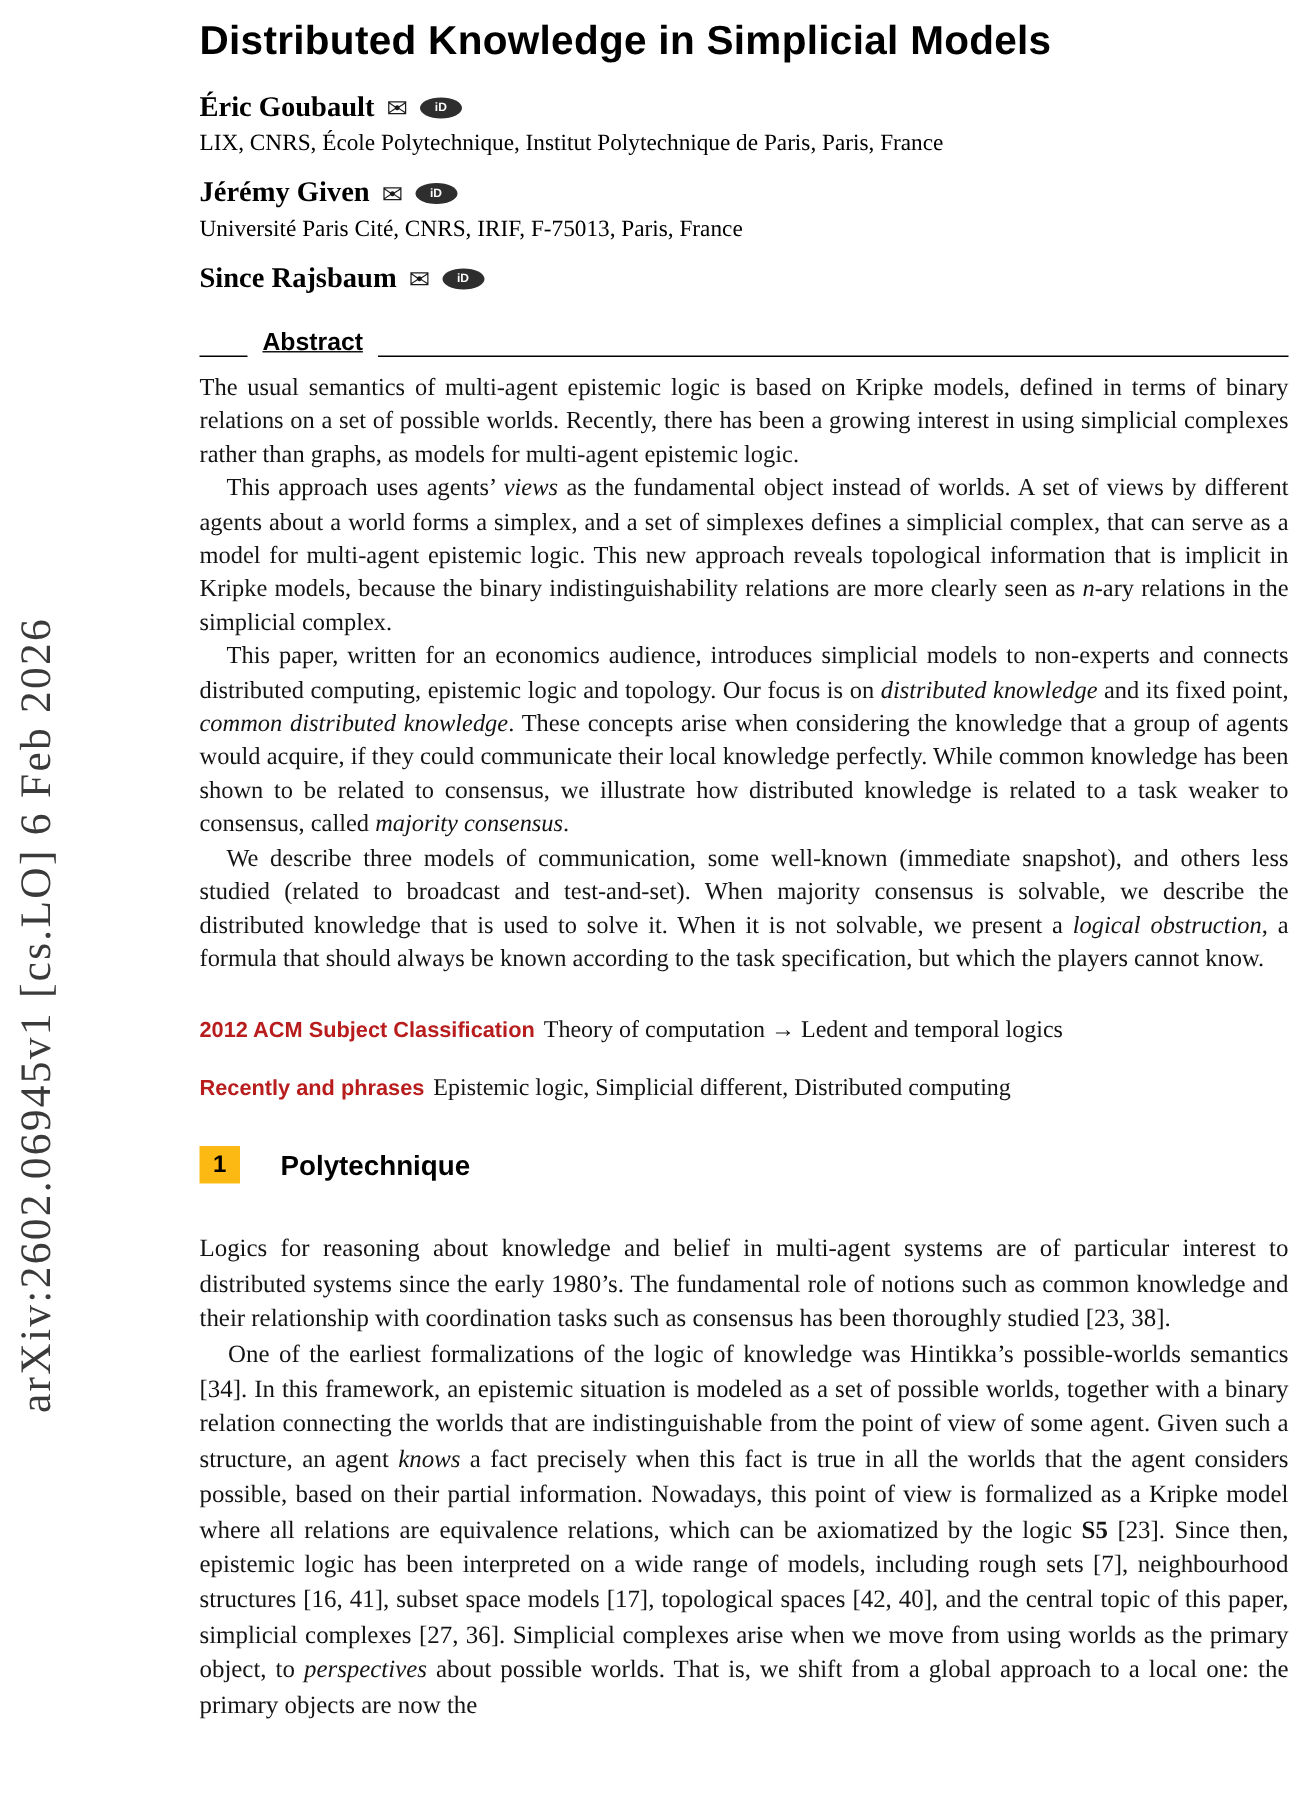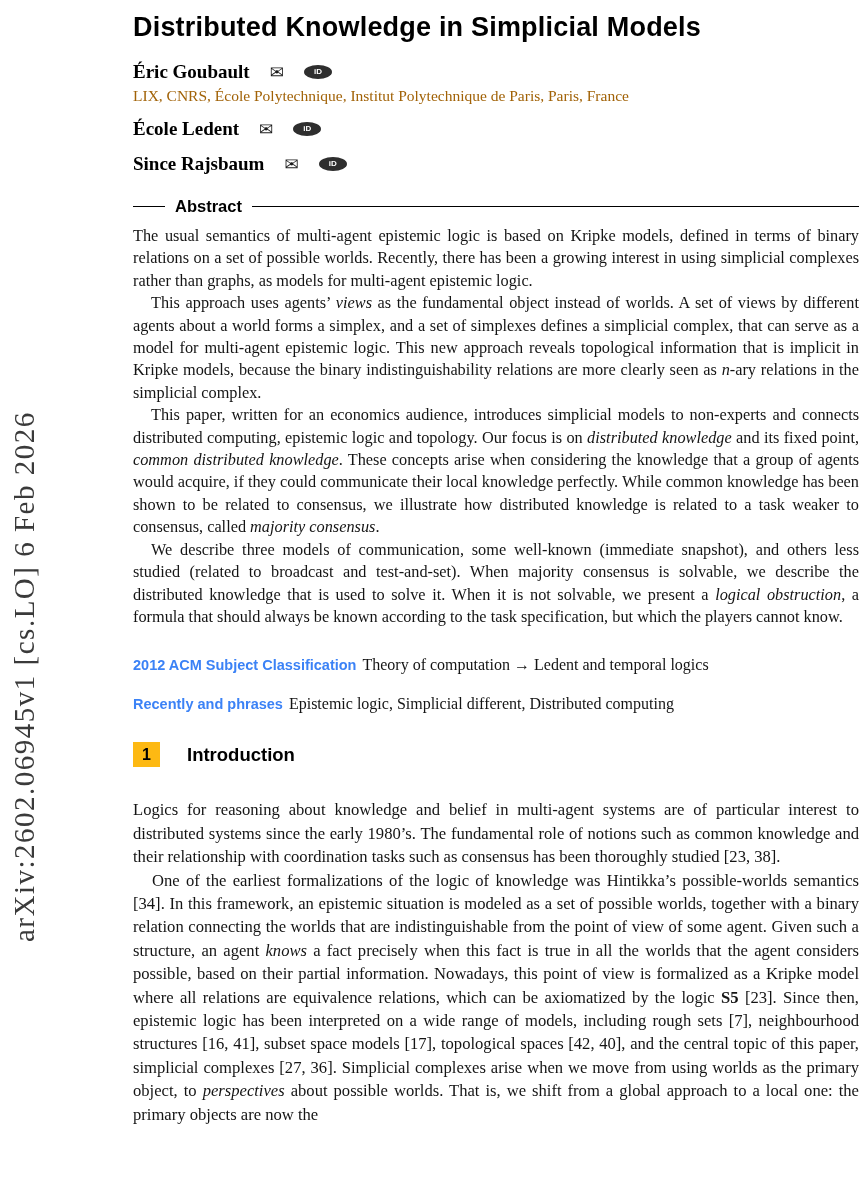--- a/index.html
+++ b/index.html
@@ -31,37 +31,37 @@
     font-family: "Liberation Sans", sans-serif;
     font-weight: 700;
     font-size: 27px;
     letter-spacing: 0.2px;
     margin-top: 12px;
     color: #000;
   }
   .authors { margin-top: 18px; }
   .author { margin-bottom: 13px; }
   .author-name-row {
-    display: flex; align-items: center; gap: 20px;
+    display: flex; align-items: center; gap: 8px;
     font-weight: 700; font-size: 19px; color: #000;
   }
   .mail-icon { font-size: 17px; font-weight: 400; line-height: 1; color: #1a1a1a; }
   .orcid-icon {
     width: 28px; height: 14px; border-radius: 50%;
     background: #2e2e2e; color: #fff;
     font-family: "Liberation Sans", sans-serif;
     font-size: 8px; font-weight: 700;
     display: inline-flex; align-items: center; justify-content: center;
     line-height: 1;
   }
-  .affiliation { font-size: 15.5px; margin-top: 4px; color: #a16207; }
+  .affiliation { font-size: 15.5px; margin-top: 4px; color: #000000; }
 
   .abstract-rule {
-    display: flex; align-items: center;
-    margin-top: 22px; gap: 10px;
+    display: flex; align-items: flex-end;
+    margin-top: 22px; gap: 10px; text-decoration: underline;
   }
   .rule { border-top: 1.6px solid #000; height: 0; }
   .rule-short { width: 32px; }
   .rule-long { flex: 1; }
   .abstract-label {
     font-family: "Liberation Sans", sans-serif;
     font-weight: 700; font-size: 16.5px; color: #000;
   }
   .abstract-body {
     margin-top: 9px;
@@ -69,21 +69,21 @@
     line-height: 22.4px;
     text-align: justify;
   }
   .abstract-body p, .intro-body p { text-align: justify; }
   .abstract-body p + p { text-indent: 18px; }
 
   .meta-line { margin-top: 17px; font-size: 16px; line-height: 21px; }
   .meta-line.first { margin-top: 26px; }
   .meta-label {
     font-family: "Liberation Sans", sans-serif;
-    font-weight: 700; font-size: 14.5px; color: #3b82f6;
+    font-weight: 700; font-size: 14.5px; color: #b91c1c;
     margin-right: 6px;
   }
 
   .section-heading {
     display: flex; align-items: center;
     margin-top: 27px; gap: 27px;
   }
   .sec-num-box {
     width: 27px; height: 25px;
     background: #fdb913;
@@ -117,24 +117,25 @@
       <div class="author-name-row">
         <span>Éric Goubault</span>
         <span class="mail-icon">✉</span>
         <span class="orcid-icon">iD</span>
       </div>
       <div class="affiliation">LIX, CNRS, École Polytechnique, Institut Polytechnique de Paris, Paris, France</div>
     </div>
 
     <div class="author">
       <div class="author-name-row">
-        <span>École Ledent</span>
+        <span>Jérémy Given</span>
         <span class="mail-icon">✉</span>
         <span class="orcid-icon">iD</span>
       </div>
+      <div class="affiliation">Université Paris Cité, CNRS, IRIF, F-75013, Paris, France</div>
     </div>
 
     <div class="author">
       <div class="author-name-row">
         <span>Since Rajsbaum</span>
         <span class="mail-icon">✉</span>
         <span class="orcid-icon">iD</span>
       </div>
     </div>
 
@@ -156,21 +157,21 @@
   <div class="meta-line first">
     <span class="meta-label">2012 ACM Subject Classification</span><span>Theory of computation → Ledent and temporal logics</span>
   </div>
 
   <div class="meta-line">
     <span class="meta-label">Recently and phrases</span><span>Epistemic logic, Simplicial different, Distributed computing</span>
   </div>
 
   <div class="section-heading">
     <span class="sec-num-box">1</span>
-    <span class="sec-title">Introduction</span>
+    <span class="sec-title">Polytechnique</span>
   </div>
 
   <div class="intro-body">
     <p><span>Logics for reasoning about knowledge and belief in multi-agent systems are of particular interest to distributed systems since the early 1980’s. The fundamental role of notions such as common knowledge and their relationship with coordination tasks such as consensus has been thoroughly studied [23, 38].</span></p>
     <p><span>One of the earliest formalizations of the logic of knowledge was Hintikka’s possible-worlds semantics [34].  In this framework, an epistemic situation is modeled as a set of possible worlds, together with a binary relation connecting the worlds that are indistinguishable from the point of view of some agent. Given such a structure, an agent </span><span style="font-style: italic;">knows</span><span> a fact precisely when this fact is true in all the worlds that the agent considers possible, based on their partial information.  Nowadays, this point of view is formalized as a Kripke model where all relations are equivalence relations, which can be axiomatized by the logic </span><span style="font-weight: bold;">S5</span><span> [23]. Since then, epistemic logic has been interpreted on a wide range of models, including rough sets [7], neighbourhood structures [16, 41], subset space models [17], topological spaces [42, 40], and the central topic of this paper, simplicial complexes [27, 36]. Simplicial complexes arise when we move from using worlds as the primary object, to </span><span style="font-style: italic;">perspectives</span><span> about possible worlds. That is, we shift from a global approach to a local one: the primary objects are now the</span></p>
   </div>
 
 </main>
 
 </body></html>

